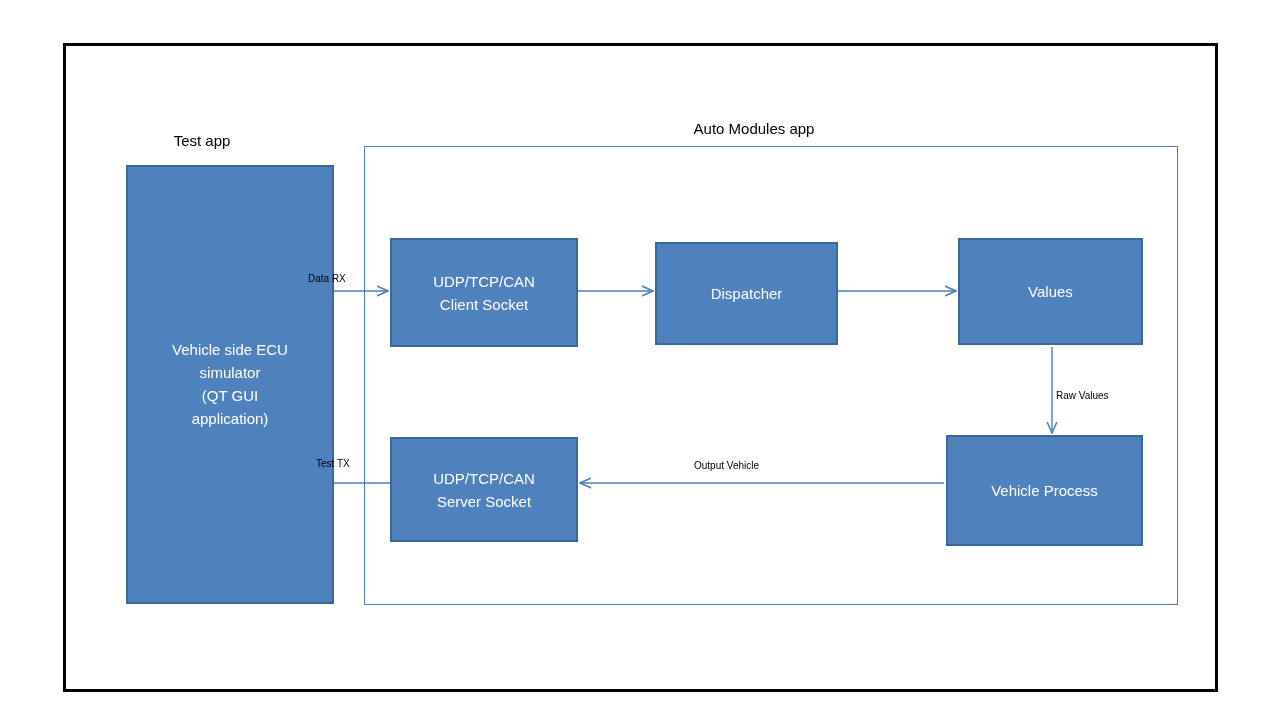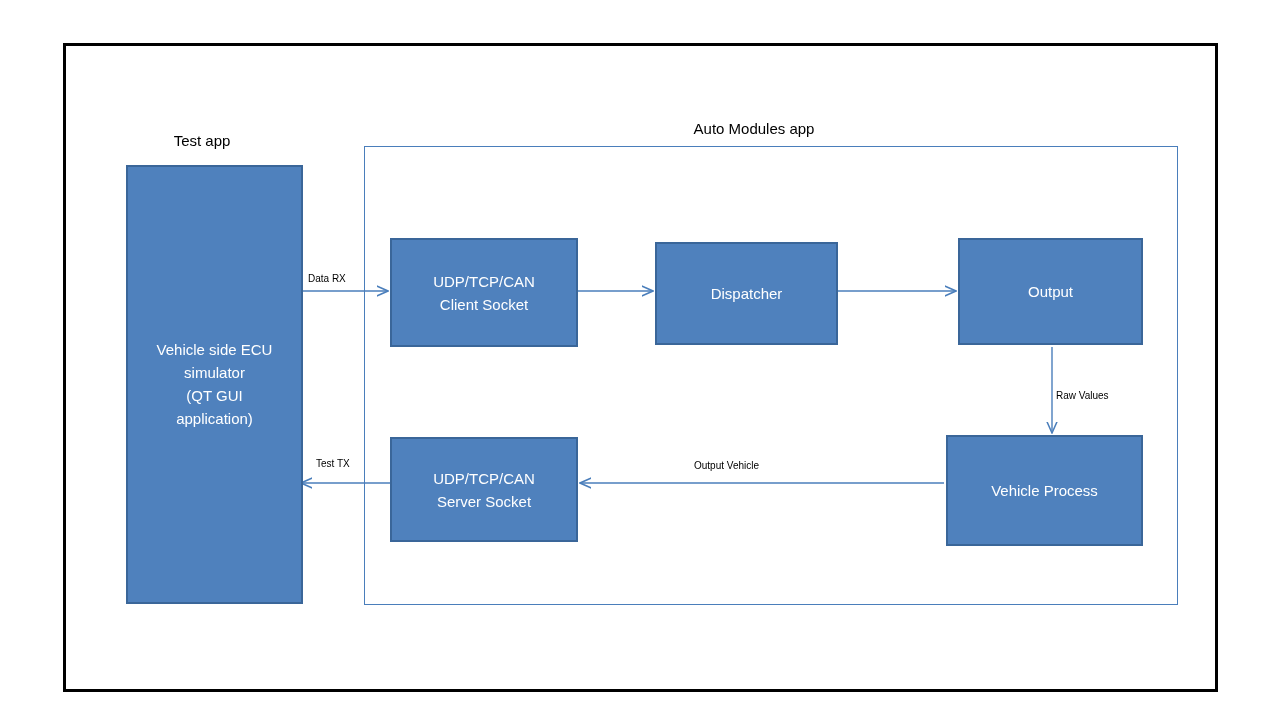--- a/index.html
+++ b/index.html
@@ -134,42 +134,42 @@
 
     <line class="conn" x1="838" y1="291" x2="956" y2="291" marker-end="url(#arrow-right)"></line>
 
     <line class="conn" x1="1052" y1="347" x2="1052" y2="433" marker-end="url(#arrow-down)"></line>
 
     <line class="conn" x1="944" y1="483" x2="580" y2="483" marker-end="url(#arrow-left)"></line>
 
     <line class="conn" x1="390" y1="483" x2="301" y2="483" marker-end="url(#arrow-left)"></line>
   </svg>
 
-  <div class="node anchor-upper" style="left:126px; top:165px; width:177px; height:439px;">
+  <div class="node anchor-upper" style="left:126px; top:165px; width:208px; height:439px;">
     <span class="node-label">
       <span>Vehicle side ECU</span><br>
       <span>simulator</span><br>
       <span>(QT GUI</span><br>
       <span>application)</span>
     </span>
   </div>
 
   <div class="node" style="left:390px; top:238px; width:188px; height:109px;">
     <span class="node-label">
       <span>UDP/TCP/CAN</span><br>
       <span>Client Socket</span>
     </span>
   </div>
 
   <div class="node" style="left:655px; top:242px; width:183px; height:103px;">
     <span class="node-label">Dispatcher</span>
   </div>
 
   <div class="node" style="left:958px; top:238px; width:185px; height:107px;">
-    <span class="node-label">Output</span>
+    <span class="node-label">Values</span>
   </div>
 
   <div class="node" style="left:390px; top:437px; width:188px; height:105px;">
     <span class="node-label">
       <span>UDP/TCP/CAN</span><br>
       <span>Server Socket</span>
     </span>
   </div>
 
   <div class="node" style="left:946px; top:435px; width:197px; height:111px;">

